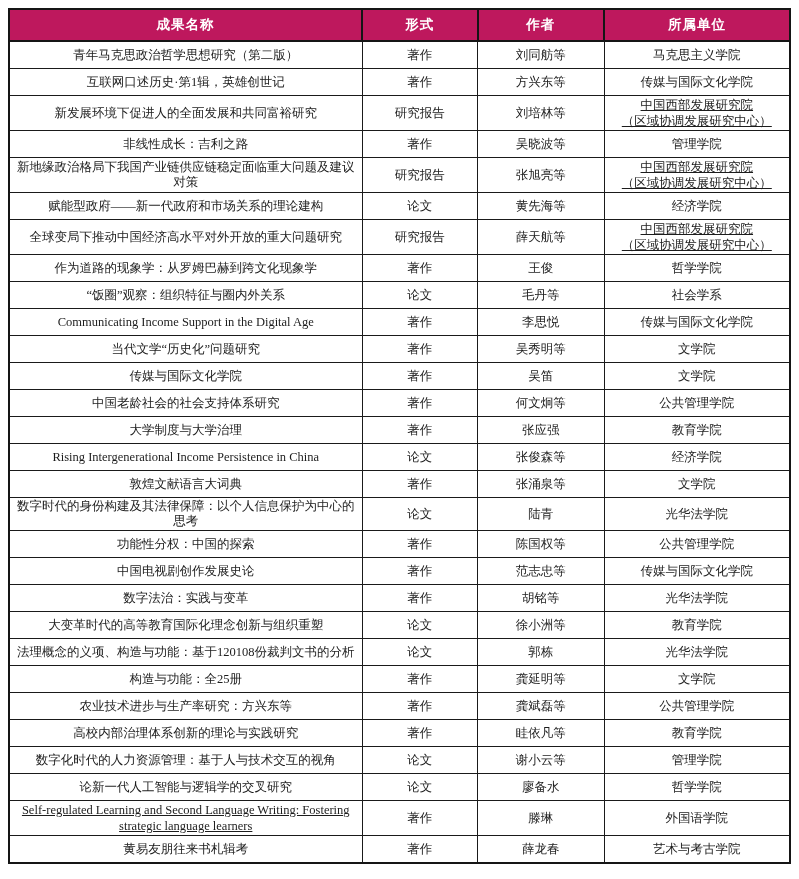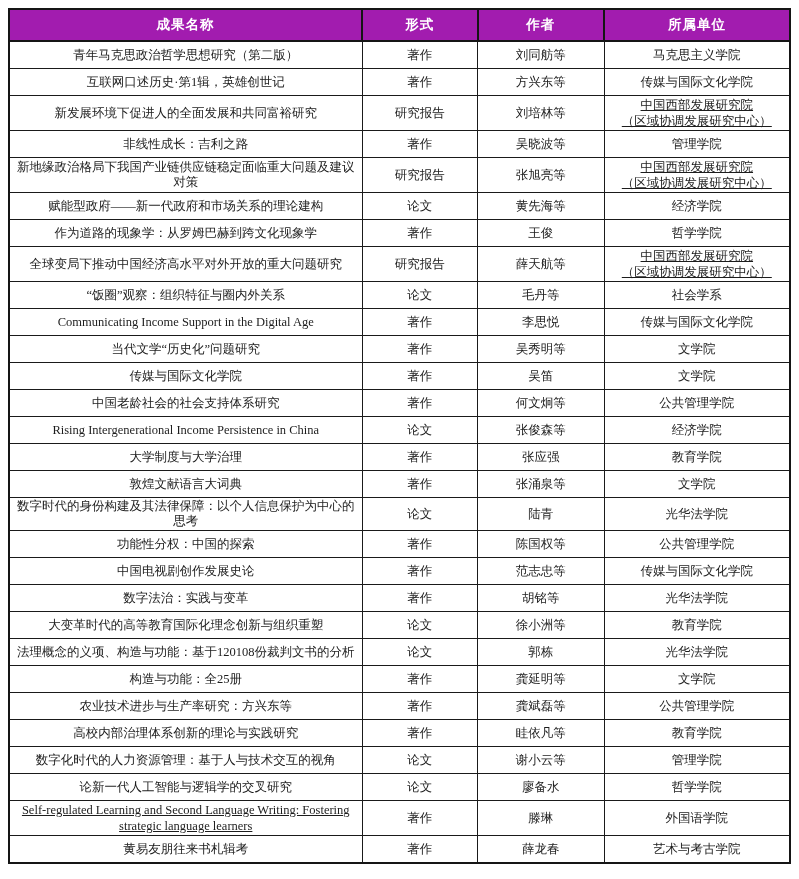--- a/index.html
+++ b/index.html
@@ -20,21 +20,21 @@
     border-collapse: collapse;
     table-layout: fixed;
     border: 2.5px solid #151515;
   }
   col.c-name { width: 45.2%; }
   col.c-form { width: 14.8%; }
   col.c-authors { width: 16.2%; }
   col.c-unit { width: 23.8%; }
 
   th {
-    background: #a21caf;
+    background: #be185d;
     color: #ffffff;
     font-weight: bold;
     font-size: 13.5px;
     height: 30px;
     border: 2px solid #151515;
     text-align: center;
     letter-spacing: 1px;
     padding: 0 2px;
   }
   td {
@@ -109,35 +109,35 @@
             <div class="line">（区域协调发展研究中心）</div>
           </td>
         </tr>
         <tr>
           <td>赋能型政府——新一代政府和市场关系的理论建构</td>
           <td>论文</td>
           <td>黄先海等</td>
           <td>经济学院</td>
         </tr>
         <tr>
-          <td>作为道路的现象学：从罗姆巴赫到跨文化现象学</td>
-          <td>著作</td>
-          <td>王俊</td>
-          <td>哲学学院</td>
-        </tr>
-        <tr>
           <td>全球变局下推动中国经济高水平对外开放的重大问题研究</td>
           <td>研究报告</td>
           <td>薛天航等</td>
           <td>
             <div class="line">中国西部发展研究院</div>
             <div class="line">（区域协调发展研究中心）</div>
           </td>
         </tr>
         <tr>
+          <td>作为道路的现象学：从罗姆巴赫到跨文化现象学</td>
+          <td>著作</td>
+          <td>王俊</td>
+          <td>哲学学院</td>
+        </tr>
+        <tr>
           <td>“饭圈”观察：组织特征与圈内外关系</td>
           <td>论文</td>
           <td>毛丹等</td>
           <td>社会学系</td>
         </tr>
         <tr>
           <td>Communicating Income Support in the Digital Age</td>
           <td>著作</td>
           <td>李思悦</td>
           <td>传媒与国际文化学院</td>
@@ -154,30 +154,30 @@
           <td>吴笛</td>
           <td>文学院</td>
         </tr>
         <tr>
           <td>中国老龄社会的社会支持体系研究</td>
           <td>著作</td>
           <td>何文炯等</td>
           <td>公共管理学院</td>
         </tr>
         <tr>
+          <td>大学制度与大学治理</td>
+          <td>著作</td>
+          <td>张应强</td>
+          <td>教育学院</td>
+        </tr>
+        <tr>
           <td>Rising Intergenerational Income Persistence in China</td>
           <td>论文</td>
           <td>张俊森等</td>
           <td>经济学院</td>
-        </tr>
-        <tr>
-          <td>大学制度与大学治理</td>
-          <td>著作</td>
-          <td>张应强</td>
-          <td>教育学院</td>
         </tr>
         <tr>
           <td>敦煌文献语言大词典</td>
           <td>著作</td>
           <td>张涌泉等</td>
           <td>文学院</td>
         </tr>
         <tr>
           <td>数字时代的身份构建及其法律保障：以个人信息保护为中心的思考</td>
           <td>论文</td>

